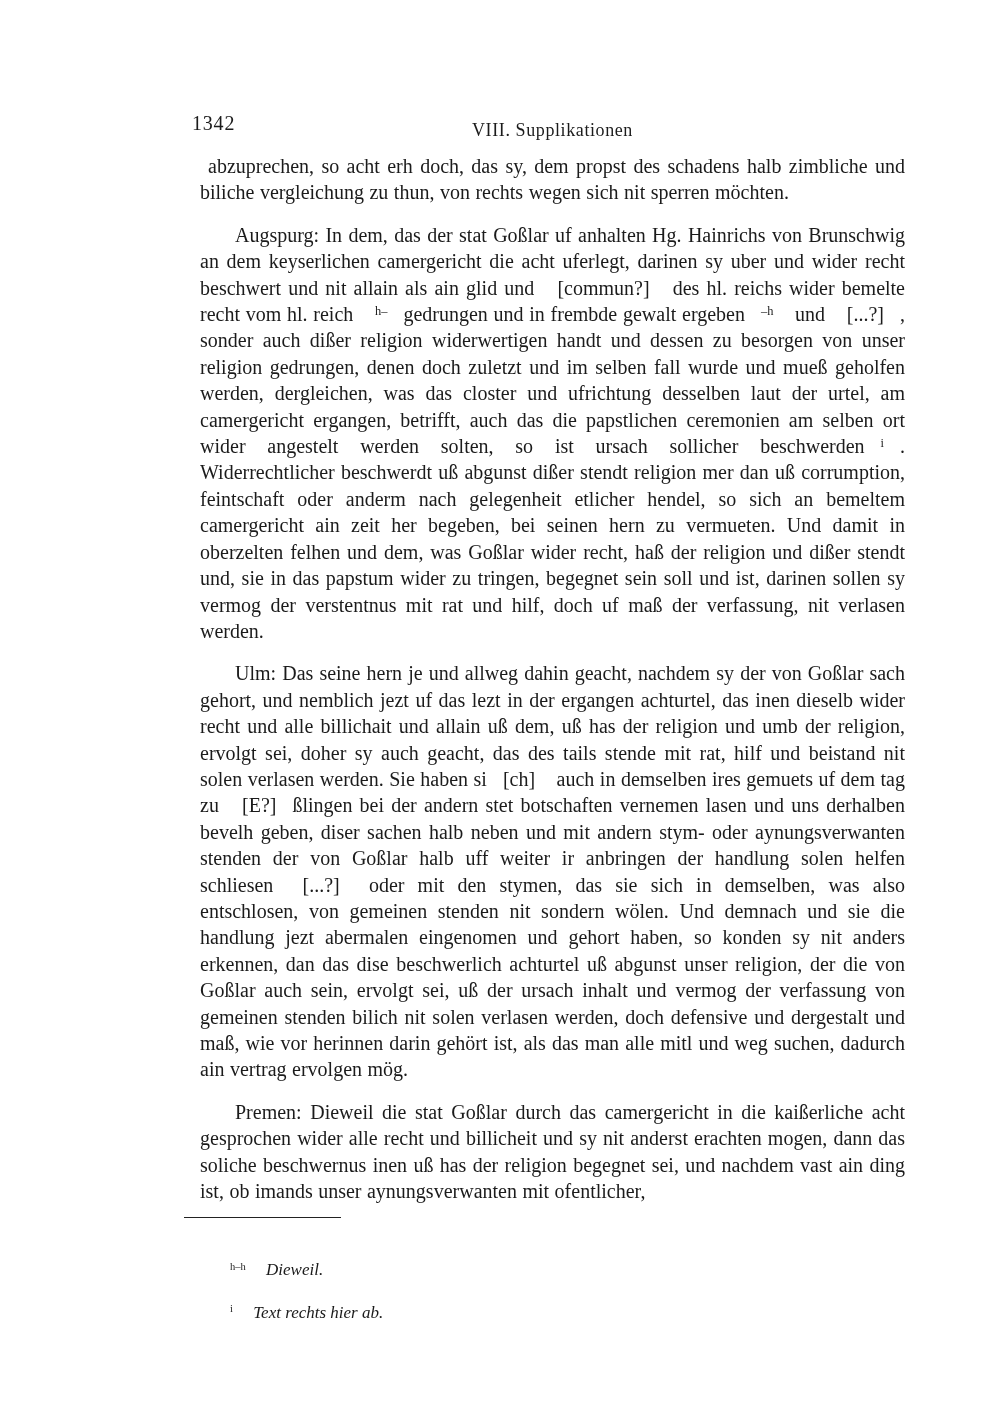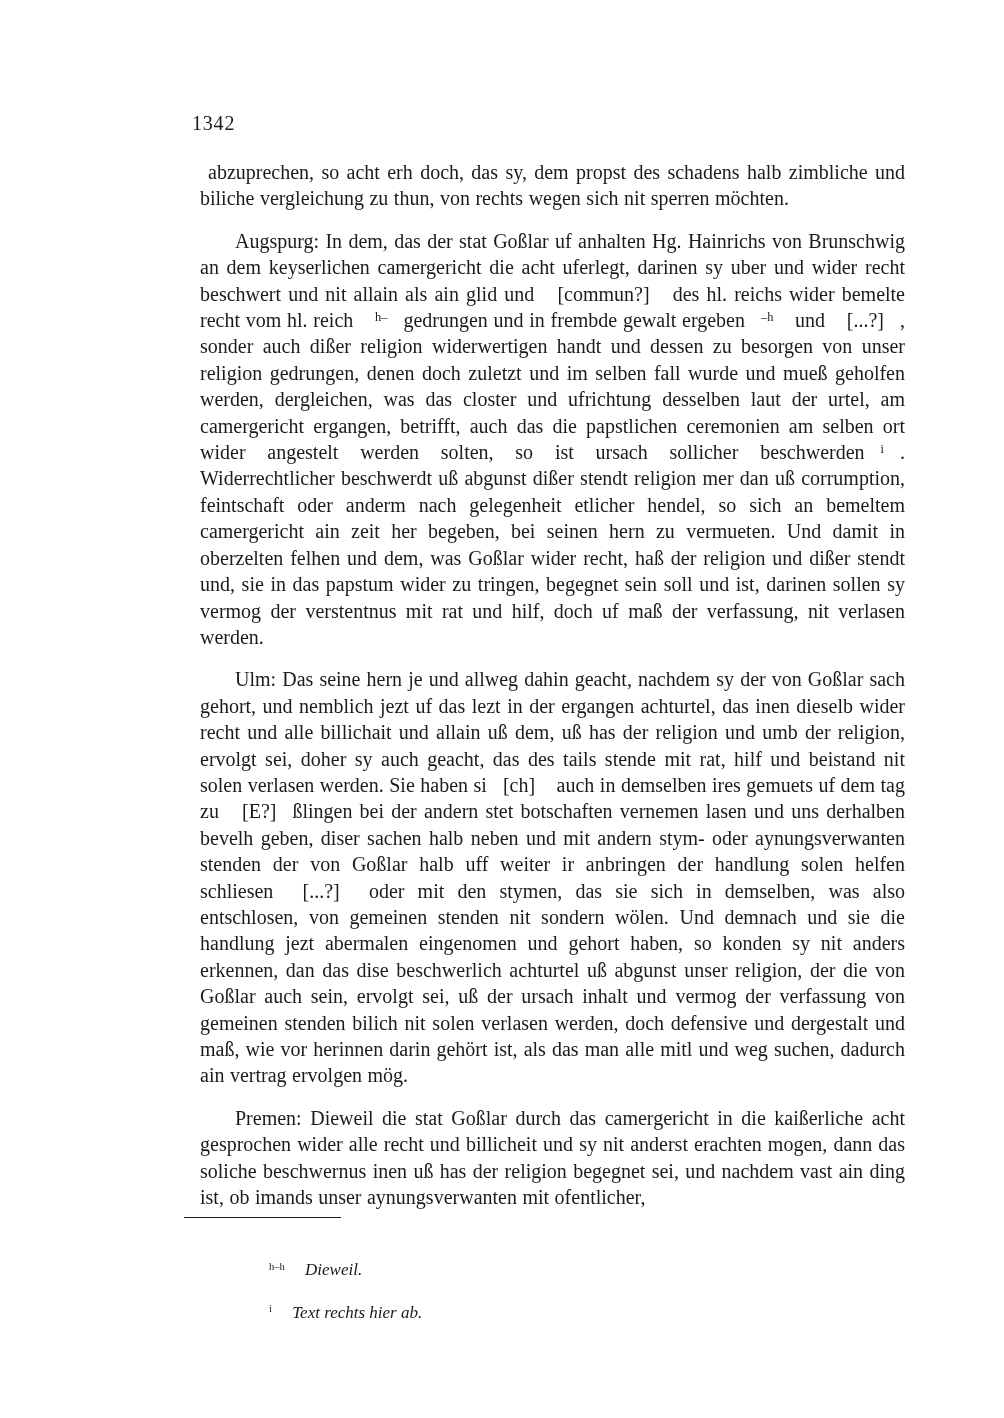--- a/index.html
+++ b/index.html
@@ -30,21 +30,21 @@
     font-size: 20px;
     letter-spacing: 0.8px;
   }
   .running-header {
     display: block;
     text-align: center;
     font-size: 18px;
     letter-spacing: 0.6px;
   }
   .text-block {
-    margin-top: 11px;
+    margin-top: 5px;
     font-size: 20px;
     line-height: 26.4px;
     text-align: justify;
     word-spacing: 0.5px;
   }
   .para { text-align: justify; }
   .para.indent { text-indent: 27px; }
   .it { }
   .sup {
     font-size: 62%;
@@ -66,31 +66,31 @@
   .footnote {
     font-size: 17px;
     line-height: 26.5px;
     padding-left: 30px;
   }
   .fn-marker {
     font-size: 62%;
     position: relative;
     top: -0.5em;
     line-height: 0;
-    margin-left: 39px;
   }
   .fn-text { font-style: italic; }
 </style>
 </head>
 <body>
 
 <div class="page">
   <div class="content">
     <div class="header-row">
       <span class="page-number">1342</span>
+      <span class="running-header">VIII. Supplikationen</span>
     </div>
     <div class="text-block" id="paragraphs">
         <p class="para"><span>abzuprechen, so acht erh doch, das sy, dem propst des schadens halb zimbliche und biliche vergleichung zu thun, von rechts wegen sich nit sperren möchten.</span></p>
         <p class="para indent"><span>Augspurg: In dem, das der stat Goßlar uf anhalten Hg. Hainrichs von Brunschwig an dem keyserlichen camergericht die acht uferlegt, darinen sy uber und wider recht beschwert und nit allain als ain glid und </span><span class="it">[commun?]</span><span> des hl. reichs wider bemelte recht vom hl. reich </span><span class="sup">h–</span><span>gedrungen und in frembde gewalt ergeben</span><span class="sup">–h</span><span> und </span><span class="it">[...?]</span><span>, sonder auch dißer religion widerwertigen handt und dessen zu besorgen von unser religion gedrungen, denen doch zuletzt und im selben fall wurde und mueß geholfen werden, dergleichen, was das closter und ufrichtung desselben laut der urtel, am camergericht ergangen, betrifft, auch das die papstlichen ceremonien am selben ort wider angestelt werden solten, so ist ursach sollicher beschwerden</span><span class="sup">i</span><span>. Widerrechtlicher beschwerdt uß abgunst dißer stendt religion mer dan uß corrumption, feintschaft oder anderm nach gelegenheit etlicher hendel, so sich an bemeltem camergericht ain zeit her begeben, bei seinen hern zu vermueten. Und damit in oberzelten felhen und dem, was Goßlar wider recht, haß der religion und dißer stendt und, sie in das papstum wider zu tringen, begegnet sein soll und ist, darinen sollen sy vermog der verstentnus mit rat und hilf, doch uf maß der verfassung, nit verlasen werden.</span></p>
         <p class="para indent"><span>Ulm: Das seine hern je und allweg dahin geacht, nachdem sy der von Goßlar sach gehort, und nemblich jezt uf das lezt in der ergangen achturtel, das inen dieselb wider recht und alle billichait und allain uß dem, uß has der religion und umb der religion, ervolgt sei, doher sy auch geacht, das des tails stende mit rat, hilf und beistand nit solen verlasen werden. Sie haben si</span><span class="it">[ch]</span><span> auch in demselben ires gemuets uf dem tag zu </span><span class="it">[E?]</span><span>ßlingen bei der andern stet botschaften vernemen lasen und uns derhalben bevelh geben, diser sachen halb neben und mit andern stym- oder aynungsverwanten stenden der von Goßlar halb uff weiter ir anbringen der handlung solen helfen schliesen </span><span class="it">[...?]</span><span> oder mit den stymen, das sie sich in demselben, was also entschlosen, von gemeinen stenden nit sondern wölen. Und demnach und sie die handlung jezt abermalen eingenomen und gehort haben, so konden sy nit anders erkennen, dan das dise beschwerlich achturtel uß abgunst unser religion, der die von Goßlar auch sein, ervolgt sei, uß der ursach inhalt und vermog der verfassung von gemeinen stenden bilich nit solen verlasen werden, doch defensive und dergestalt und maß, wie vor herinnen darin gehört ist, als das man alle mitl und weg suchen, dadurch ain vertrag ervolgen mög.</span></p>
         <p class="para indent"><span>Premen: Dieweil die stat Goßlar durch das camergericht in die kaißerliche acht gesprochen wider alle recht und billicheit und sy nit anderst erachten mogen, dann das soliche beschwernus inen uß has der religion begegnet sei, und nachdem vast ain ding ist, ob imands unser aynungsverwanten mit ofentlicher,</span></p>
       </div>
   </div>
 
   <div class="footnotes">

